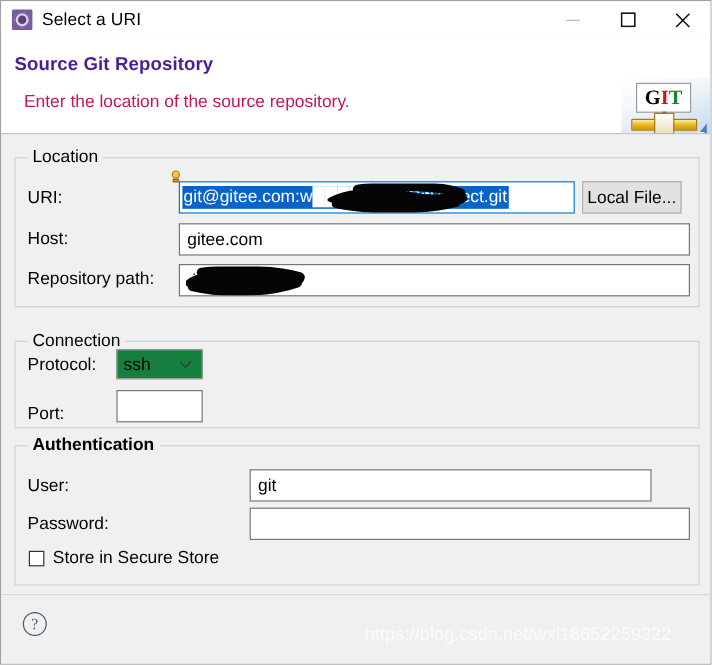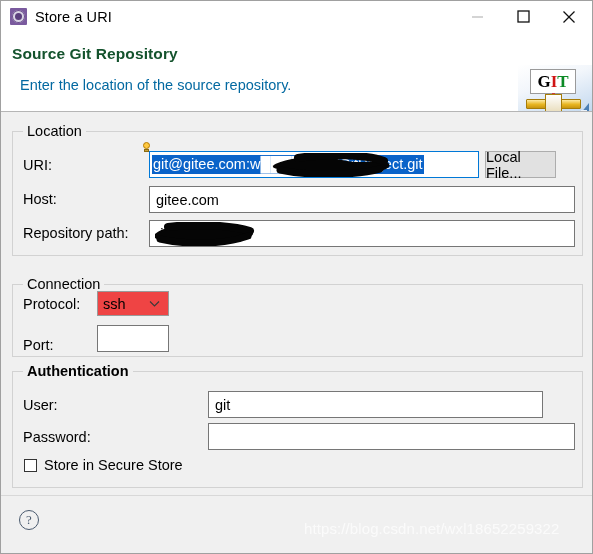--- a/index.html
+++ b/index.html
@@ -94,29 +94,29 @@
     flex: 0 0 auto;
     border-bottom: 1px solid #b5b5b5;
     overflow: hidden;
   }
   .header-title {
     position: absolute;
     left: 11px;
     top: 13px;
     font-size: 15.5px;
     font-weight: bold;
-    color: #14532d;
+    color: #4c1d95;
     letter-spacing: 0.1px;
   }
   .header-sub {
     position: absolute;
     left: 19px;
     top: 45px;
     font-size: 14.5px;
-    color: #0369a1;
+    color: #be185d;
   }
 
   
   .git-logo {
     position: absolute;
     right: 0px;
     top: 33px;
     width: 74px;
     height: 56px;
     background: linear-gradient(160deg, #ffffff 0%, #f2f6fb 35%, #cfe0f2 75%, #b9d3ec 100%);
@@ -271,21 +271,21 @@
   
   .scribble {
     position: absolute;
     pointer-events: none;
   }
 
   
   .combo {
     position: absolute;
     box-sizing: border-box;
-    background: #ef4444;
+    background: #15803d;
     border: 1px solid #9a9a9a;
     display: flex;
     align-items: center;
     font-size: 14.5px;
     color: #000;
     padding-left: 5px;
   }
   .combo .chev {
     margin-left: auto;
     margin-right: 8px;
@@ -363,21 +363,21 @@
 <body>
 
 <div class="window">
 
   <div class="titlebar">
     <div class="title-icon">
       <div class="sq"></div>
       <div class="gear"></div>
       <div class="hole"></div>
     </div>
-    <div class="title-text">Store a URI</div>
+    <div class="title-text">Select a URI</div>
 
     <div class="win-controls">
       <div class="win-btn">
         <svg width="13" height="11" viewBox="0 0 13 11">
             <line x1="1" y1="6" x2="12" y2="6" stroke="#b8b8b8" stroke-width="1.2"></line>
           </svg>
       </div>
       <div class="win-btn">
         <svg width="13" height="13" viewBox="0 0 13 13">
             <rect x="1" y="1" width="11" height="11" fill="none" stroke="#111" stroke-width="1.3"></rect>
@@ -425,21 +425,21 @@
     <div class="textfield focused" style="left:148px; top:39px; width:330px; height:27px;">
       <span class="sel-text">git@gitee.com:w███████i/GitProject.git</span>
 
       <svg class="scribble" style="left:118px; top:1px;" width="130" height="25" viewBox="0 0 130 25">
         <path d="M4 13 C 20 3, 52 2, 74 7 C 96 12, 110 6, 118 9 C 126 12, 120 18, 104 19 C 80 21, 44 22, 24 19 C 8 16, 2 15, 6 12 Z" fill="#050505"></path>
         <path d="M30 5 C 60 0, 100 2, 116 8" stroke="#050505" stroke-width="8" fill="none" stroke-linecap="round"></path>
         <path d="M12 17 C 40 23, 86 23, 112 16" stroke="#050505" stroke-width="7" fill="none" stroke-linecap="round"></path>
       </svg>
     </div>
 
-    <div class="btn" style="left:484px; top:39px; width:71px; height:27px; background:#e1e1e1; border:1px solid #adadad;">Local File...</div>
+    <div class="btn" style="left:484px; top:39px; width:83px; height:27px; background:#e1e1e1; border:1px solid #adadad;">Local File...</div>
 
     <div class="row-label" style="left:22px; top:79px;">Host:</div>
     <div class="textfield" style="left:148px; top:74px; width:426px; height:27px;">
       <span style="padding-left:3px;">gitee.com</span>
     </div>
 
     <div class="row-label" style="left:22px; top:113px;">Repository path:</div>
     <div class="textfield" style="left:148px; top:108px; width:426px; height:27px;">
       <span style="padding-left:3px; visibility:hidden;">████████</span>
       <span style="margin-left:-78px;">i/GitProject.git</span>

